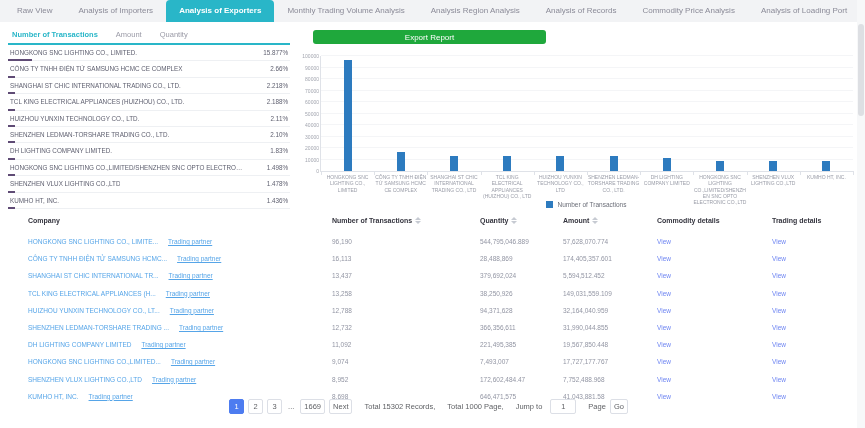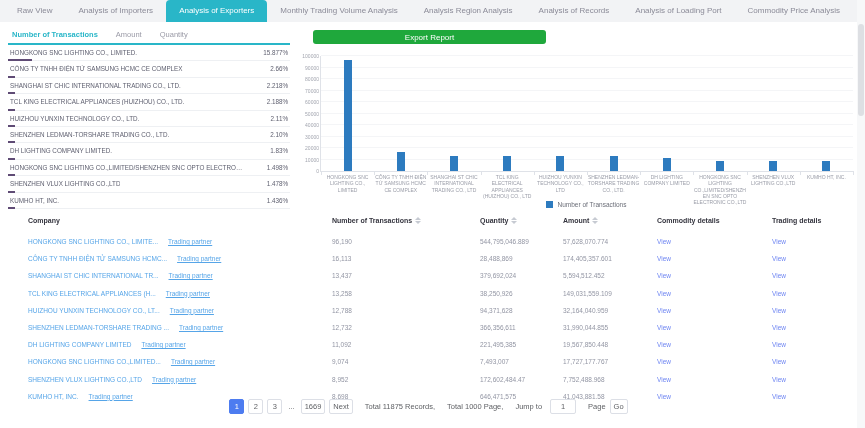--- a/index.html
+++ b/index.html
@@ -2,21 +2,21 @@
 <html style="--teal: #29b6c8; --export-green: #1fa83c; --bar-blue: #2d7bbf; --link-blue: #56a5e8; --view-link-blue: #6e85f2; --active-page-blue: #4d7cf0; --rank-bar-purple: #5f4b75;"><head>
 <meta charset="utf-8">
 <style>
   * { margin:0; padding:0; box-sizing:border-box; }
   html,body { background:#fff; font-family:"Liberation Sans", sans-serif; }
   .screen { position:relative; width:865px; height:428px; background:#fff; overflow:hidden; }
 
   
   .nav { position:absolute; left:0; top:0; width:865px; height:22px; background:#f2f3f5; display:flex; align-items:stretch; padding-left:4px; }
   .nav .tab { font-size:8px; color:#8b8b98; padding:0 13px; line-height:22px; cursor:pointer; white-space:nowrap; }
-  .nav .tab.active { background:var(--teal); color:#fff; font-weight:normal; border-radius:4px 4px 0 0; }
+  .nav .tab.active { background:var(--teal); color:#fff; font-weight:bold; border-radius:4px 4px 0 0; }
 
   
   .left-panel { position:absolute; left:8px; top:28px; width:282px; height:184px; }
   .lp-tabs { display:flex; gap:18px; border-bottom:2px solid var(--teal); padding:2px 4px 4px 4px; }
   .lp-tab { font-size:7.5px; color:#9a9aa6; cursor:pointer; }
   .lp-tab.active { color:var(--teal); font-weight:bold; }
   .lp-row { position:relative; height:16.4px; border-bottom:1px solid #eef0f3; }
   .lp-line { display:flex; justify-content:space-between; align-items:center; padding:4px 2px 0 2px; }
   .lp-name { font-size:6.3px; color:#5f6070; white-space:nowrap; overflow:hidden; text-overflow:ellipsis; max-width:235px; }
   .lp-pct { font-size:6.3px; color:#5f6070; }
@@ -68,22 +68,22 @@
 
 <div class="screen">
 
   <div class="nav" id="nav">
       <div class="tab">Raw View</div>
       <div class="tab">Analysis of Importers</div>
       <div class="tab active">Analysis of Exporters</div>
       <div class="tab">Monthly Trading Volume Analysis</div>
       <div class="tab">Analysis Region Analysis</div>
       <div class="tab">Analysis of Records</div>
+      <div class="tab">Commodity Price Analysis</div>
       <div class="tab">Analysis of Loading Port</div>
-      <div class="tab">Commodity Price Analysis</div>
     </div>
 
   <div class="left-panel">
     <div class="lp-tabs" id="lpTabs">
         <div class="lp-tab active">Number of Transactions</div>
         <div class="lp-tab">Amount</div>
         <div class="lp-tab">Quantity</div>
       </div>
     <div id="lpList">
         <div class="lp-row">
@@ -340,21 +340,21 @@
       </div>
   </div>
 
   <div class="pagination" id="pagination">
       <button class="pg-btn active">1</button>
       <button class="pg-btn">2</button>
       <button class="pg-btn">3</button>
       <span class="pg-ellipsis">...</span>
       <button class="pg-btn">1669</button>
       <button class="pg-btn">Next</button>
-      <span class="pg-text">Total 11875 Records,</span>
+      <span class="pg-text">Total 15302 Records,</span>
       <span class="pg-text">Total 1000 Page,</span>
       <span class="pg-text">Jump to</span>
       <input class="pg-input" value="1" style="">
       <span class="pg-text">Page</span>
       <button class="pg-btn">Go</button>
     </div>
 
   <div class="scrollbar">
     <div class="scroll-thumb"></div>
   </div>

